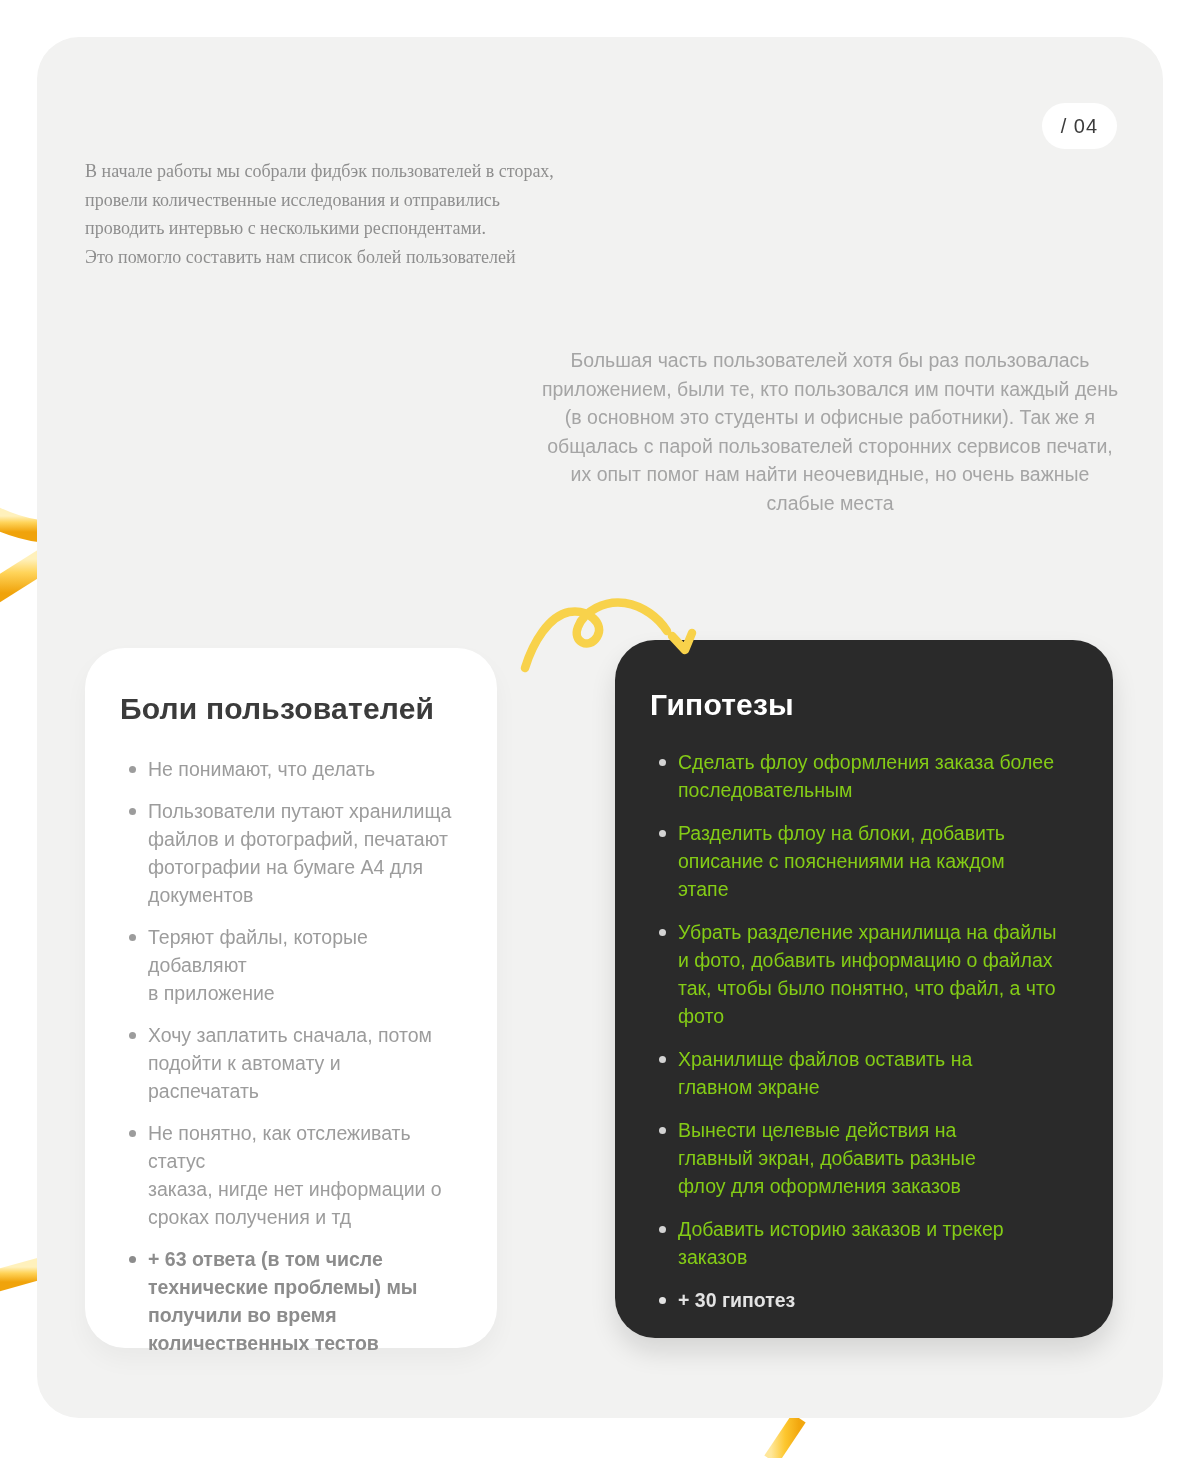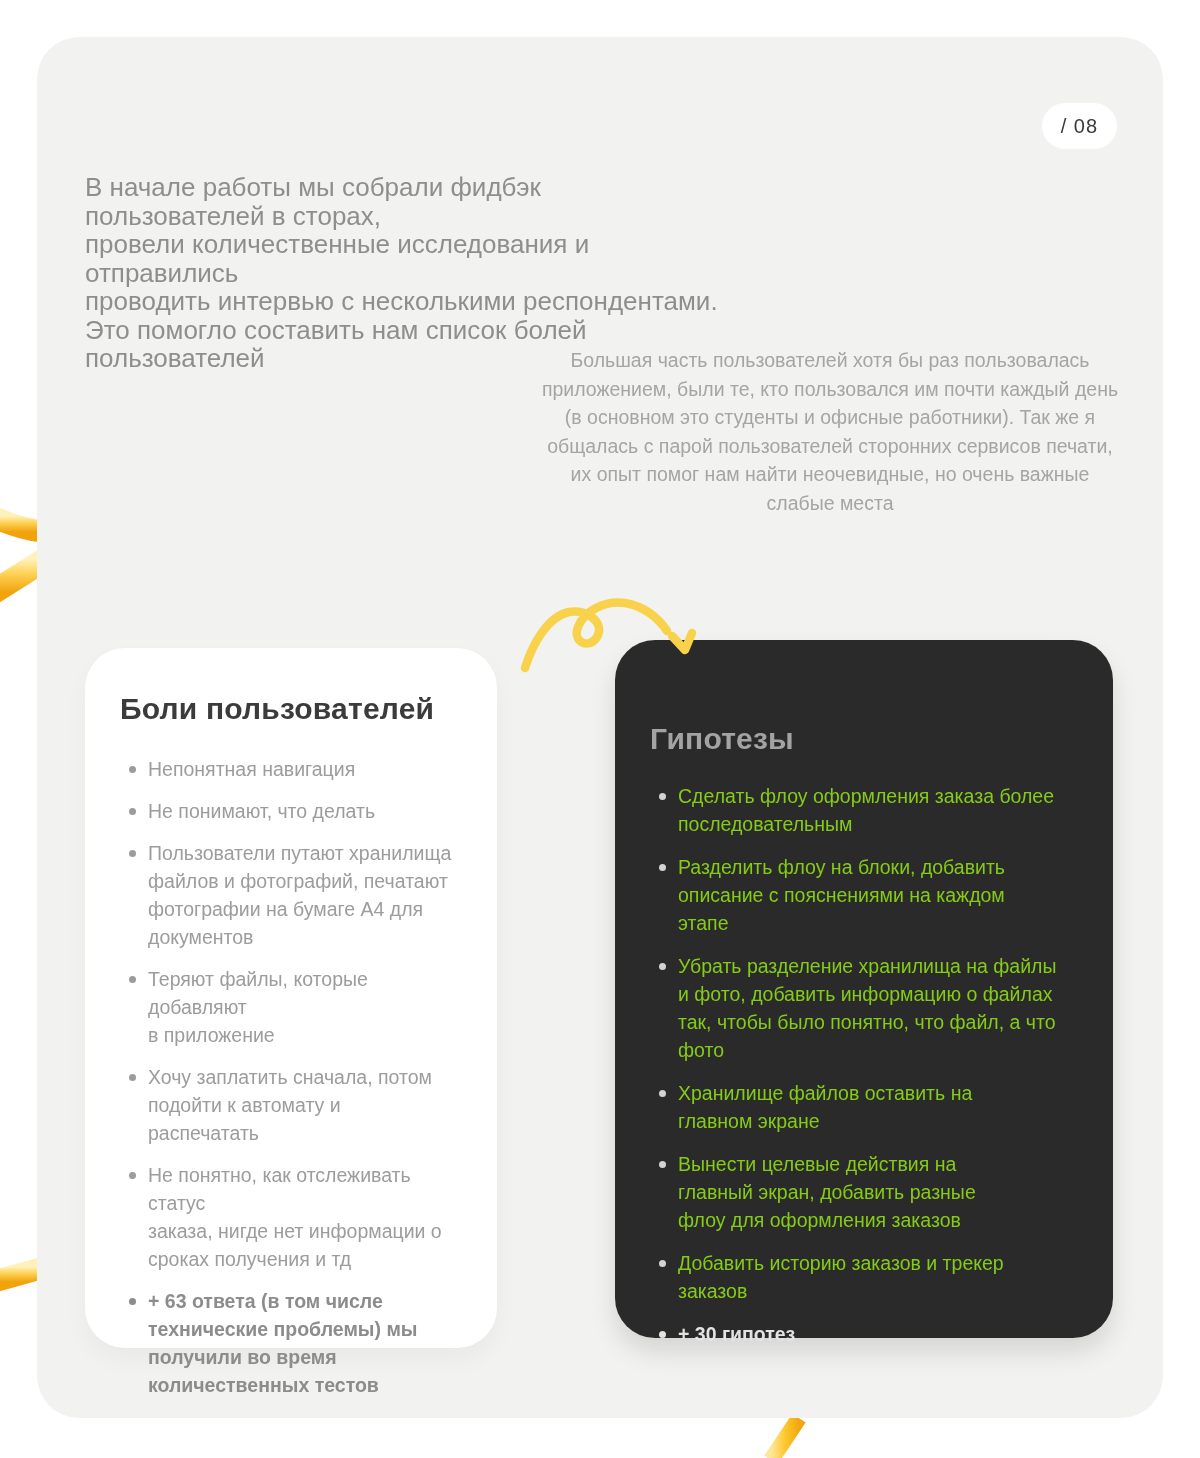--- a/index.html
+++ b/index.html
@@ -39,26 +39,27 @@
     padding: 0 19px;
     background: #ffffff;
     border-radius: 23px;
     font-size: 20px;
     line-height: 46px;
     color: #3B3B3B;
     letter-spacing: 1px;
   }
   .intro-paragraph {
     position: absolute;
-    left: 48px; top: 136px;
+    left: 48px; top: 120px;
     width: 640px;
-    font-size: 26px;
+    font-size: 18px;
     line-height: 28.5px;
     color: #8E8E8E;
     white-space: pre-line;
+    font-family: Liberation Serif, serif;
   }
   .side-note-paragraph {
     position: absolute;
     left: 468px; top: 309px;
     width: 650px;
     font-size: 19.5px;
     line-height: 28.5px;
     color: #A5A5A5;
     white-space: pre-line;
     text-align: center;
@@ -80,21 +81,21 @@
     background: #2A2A2A;
     box-shadow: 0 14px 26px rgba(0,0,0,0.12);
     padding: 48px 28px 0 35px;
   }
   .card-title {
     font-size: 30px;
     font-weight: 700;
     letter-spacing: 0.2px;
     color: #3B3B3B;
   }
-  .hypotheses-card .card-title { color: #a3a3a3; margin-top: 34px; }
+  .hypotheses-card .card-title { color: #ffffff; }
 
   ul.bullet-list {
     list-style: none;
     margin-top: 29px;
   }
   ul.bullet-list li {
     position: relative;
     padding-left: 28px;
     margin-bottom: 14px;
     font-size: 19.5px;
@@ -157,38 +158,37 @@
         <stop offset="0.5" stop-color="#FDC72F"></stop>
         <stop offset="1" stop-color="#F2A70E"></stop>
       </linearGradient>
     </defs>
     <path d="M 41 4 L 13 46" fill="none" stroke="url(#grad-line-c)" stroke-width="16"></path>
   </svg>
 
   <div class="main-card">
 
 
-    <div class="page-number-badge">/ 08</div>
+    <div class="page-number-badge">/ 04</div>
 
     <p class="intro-paragraph">В начале работы мы собрали фидбэк пользователей в сторах,
 провели количественные исследования и отправились
 проводить интервью с несколькими респондентами.
 Это помогло составить нам список болей пользователей</p>
 
     <p class="side-note-paragraph">Большая часть пользователей хотя бы раз пользовалась
 приложением, были те, кто пользовался им почти каждый день
 (в основном это студенты и офисные работники). Так же я
 общалась с парой пользователей сторонних сервисов печати,
 их опыт помог нам найти неочевидные, но очень важные
 слабые места</p>
 
     <section class="inner-card pains-card">
       <h2 class="card-title">Боли пользователей</h2>
       <ul class="bullet-list">
-        <li>Непонятная навигация</li>
         <li>Не понимают, что делать</li>
         <li>Пользователи путают хранилища
 файлов и фотографий, печатают
 фотографии на бумаге А4 для
 документов</li>
         <li>Теряют файлы, которые добавляют
 в приложение</li>
         <li>Хочу заплатить сначала, потом
 подойти к автомату и распечатать</li>
         <li>Не понятно, как отслеживать статус

